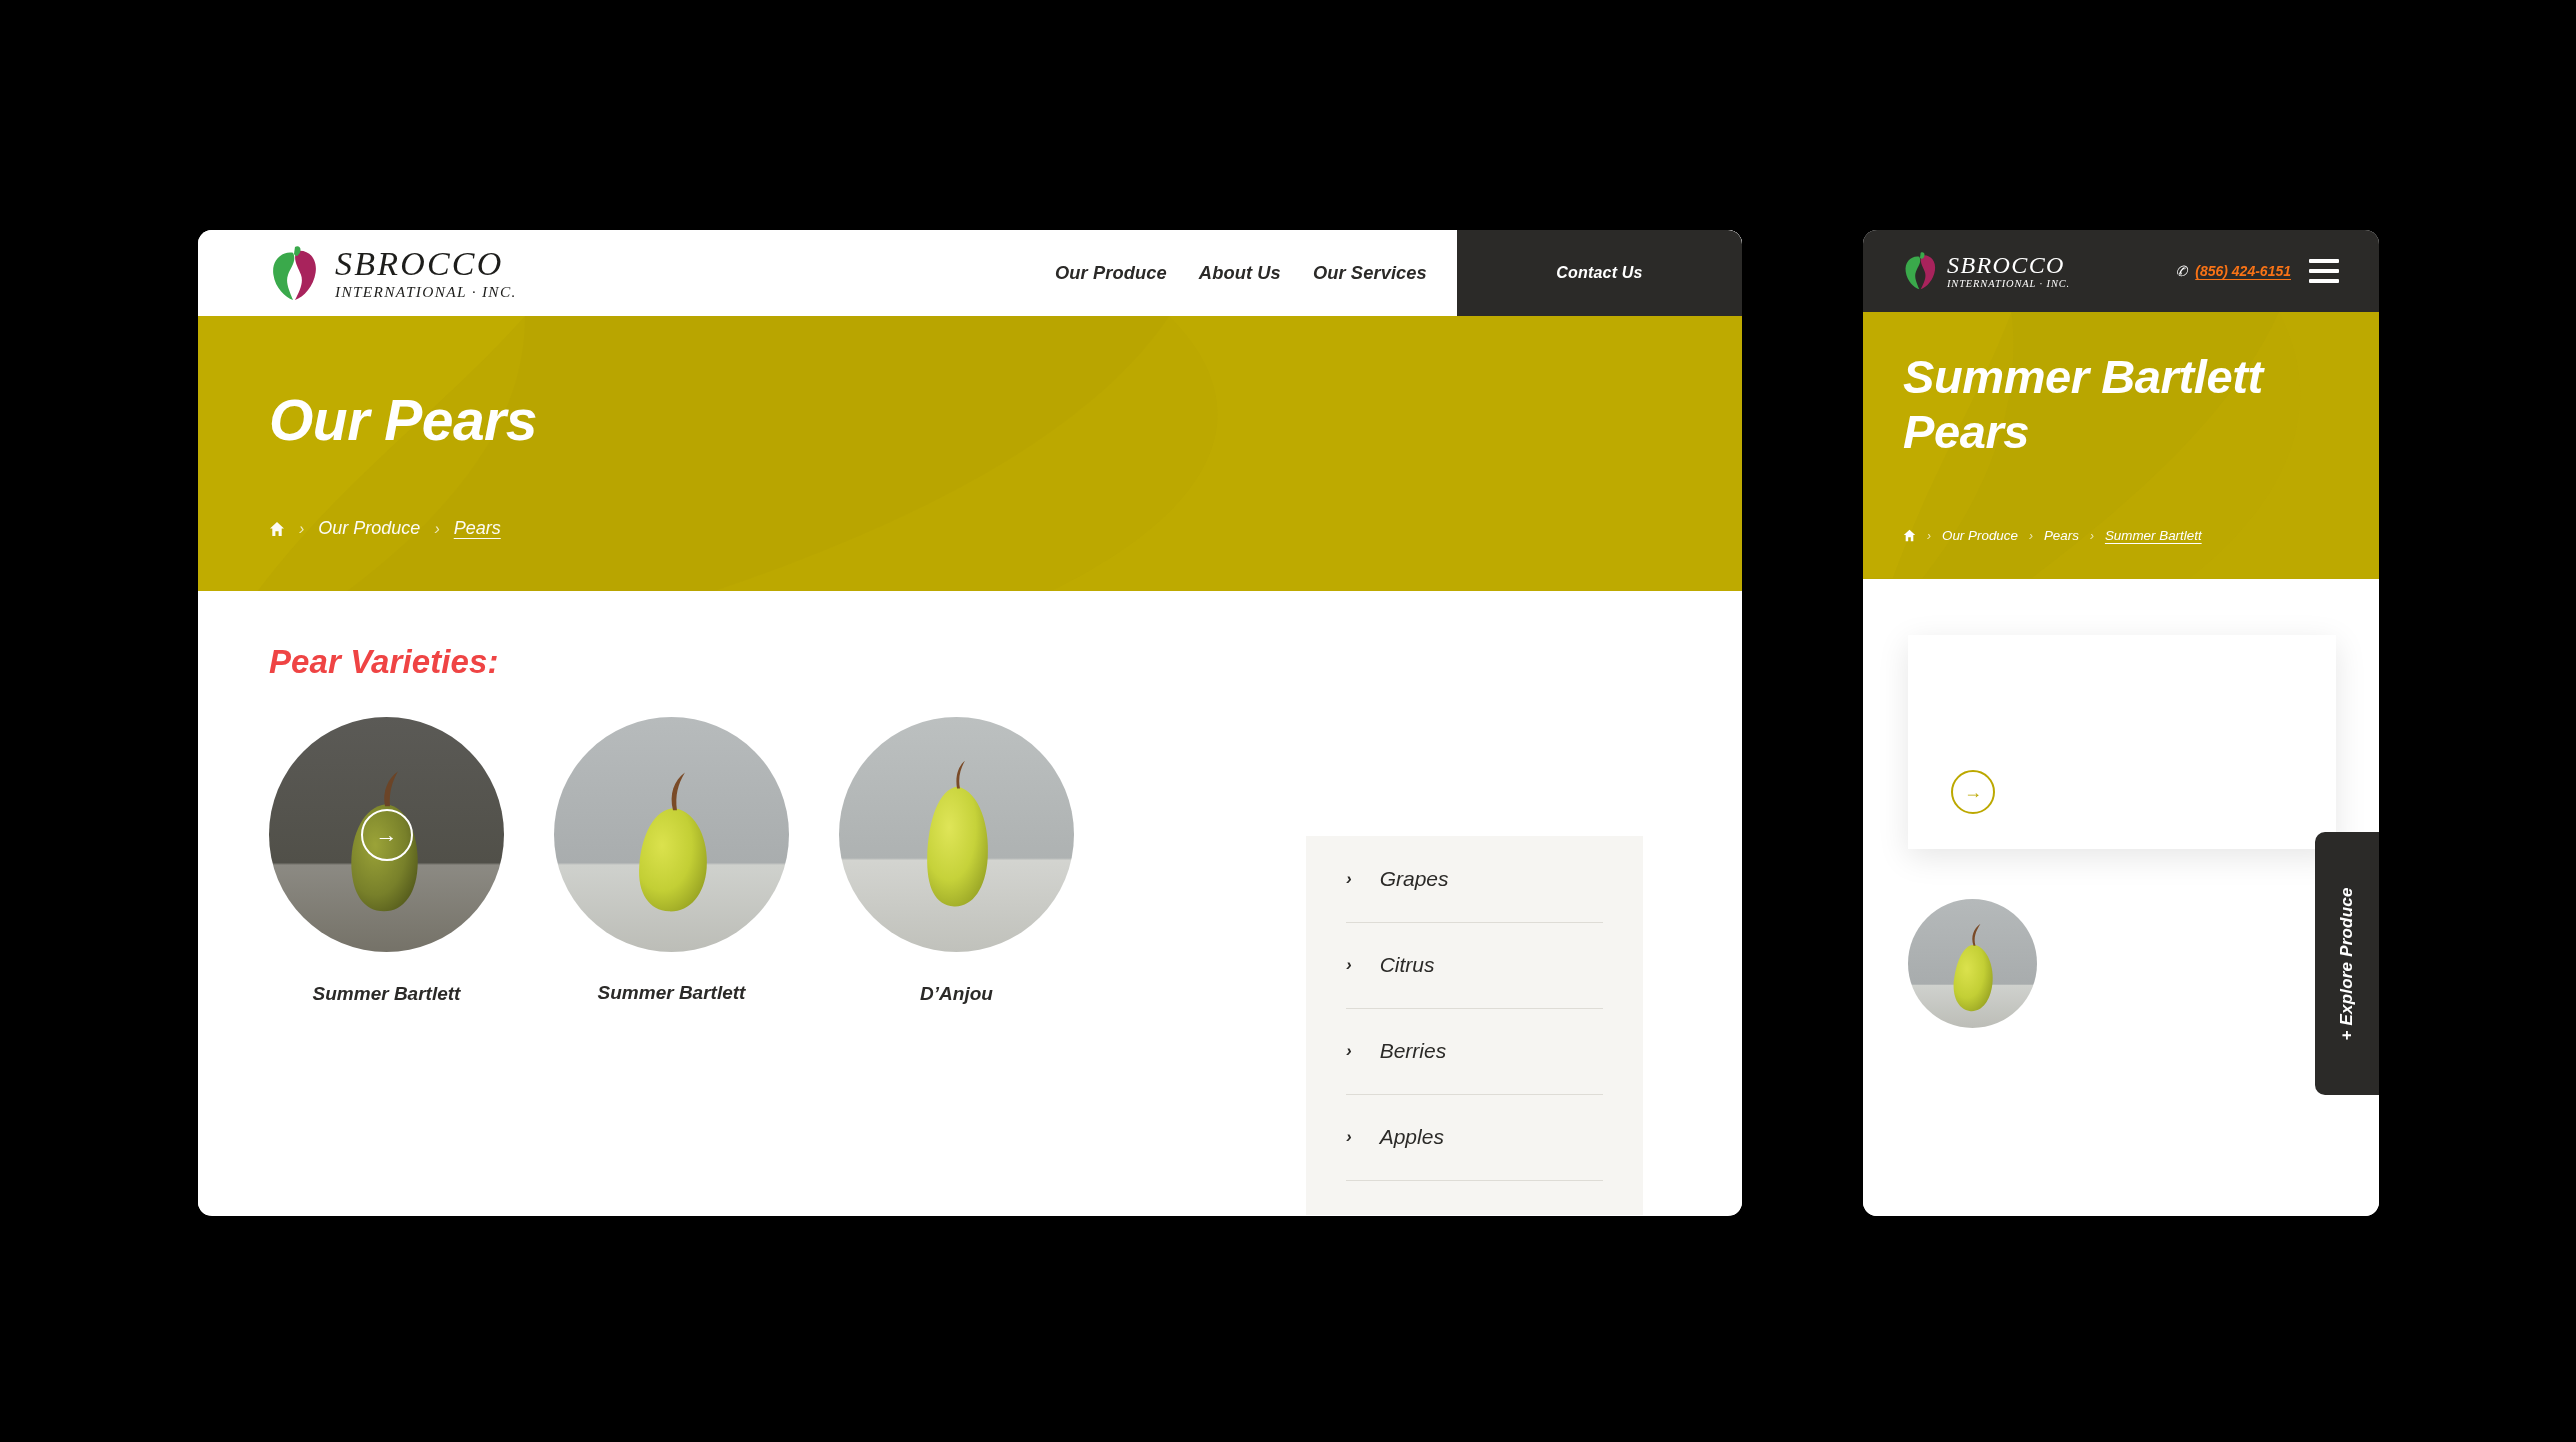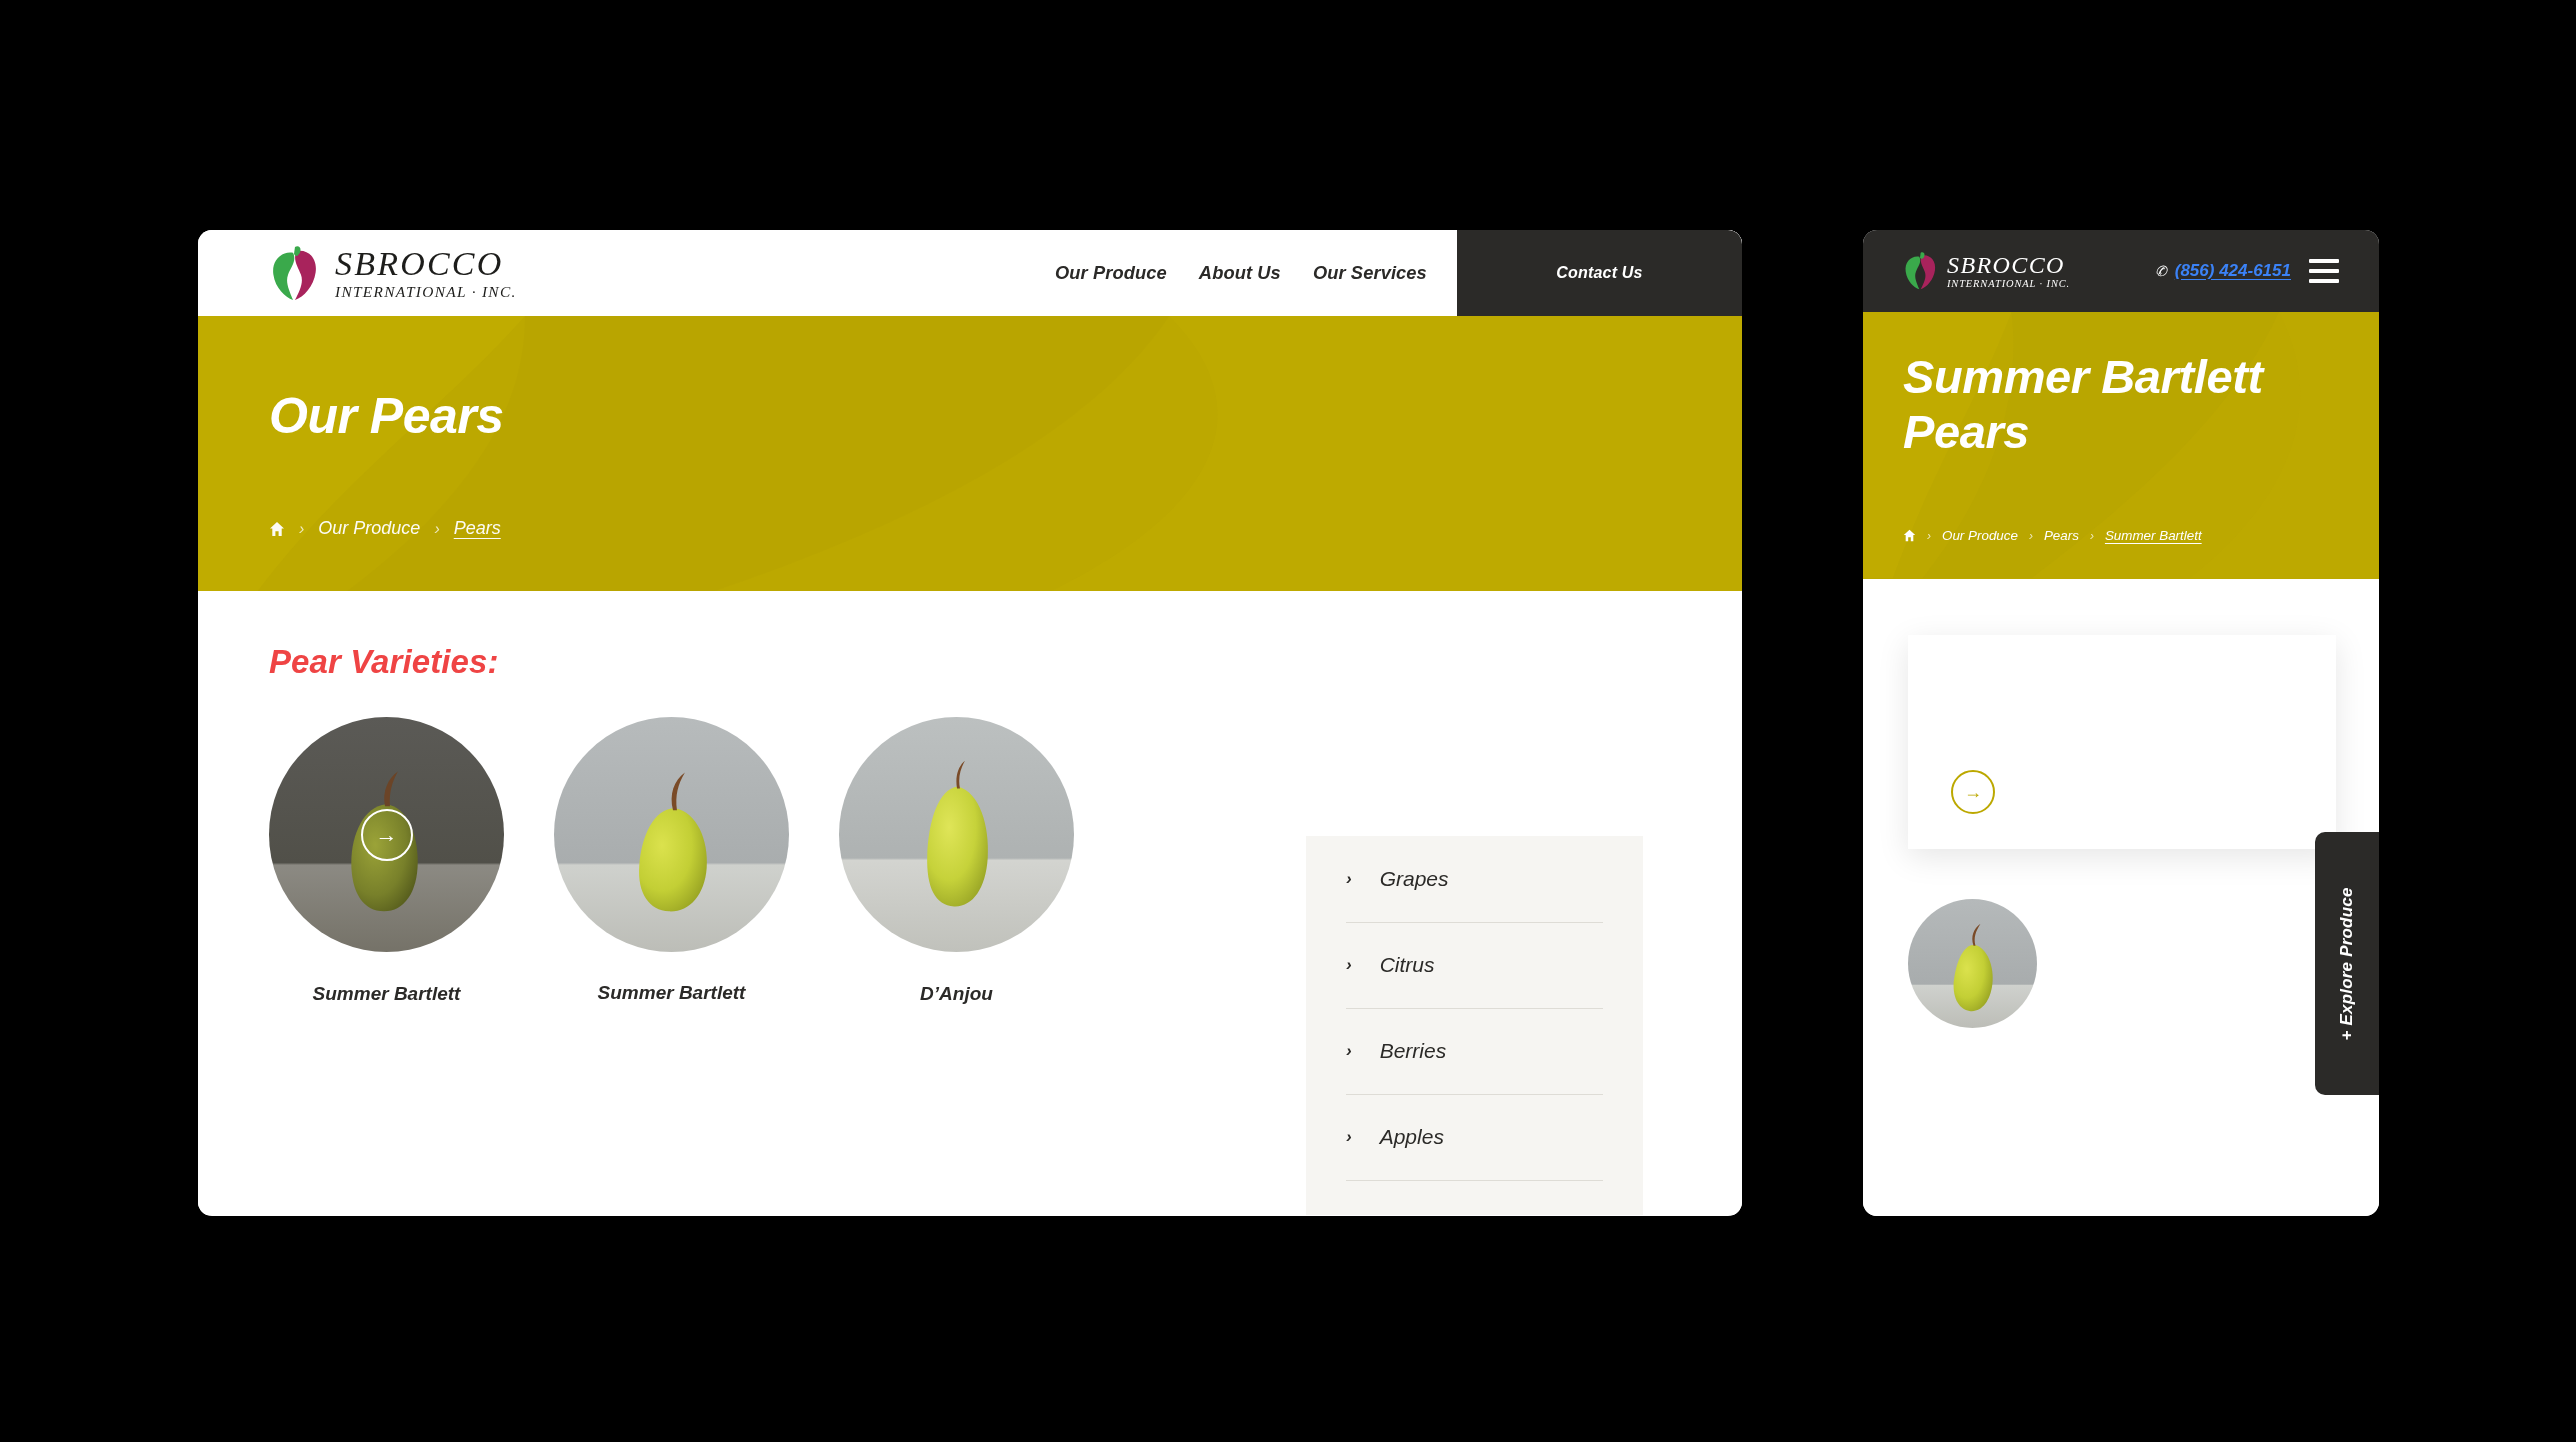--- a/index.html
+++ b/index.html
@@ -44,21 +44,21 @@
   }
   .contact-block span { color:#fff; font-size: 16px; font-weight: 700; letter-spacing:0.2px; }
 
   
   .d-hero {
     position: relative; height: 275px; background:#bca800; overflow:hidden;
   }
   .d-hero .waves { position:absolute; inset:0; }
   .d-hero h1 {
     position:absolute; left: 71px; top: 71px;
-    font-size: 50px; font-weight: 800; color:#fff; letter-spacing:-0.5px;
+    font-size: 57px; font-weight: 800; color:#fff; letter-spacing:-0.5px;
   }
   .crumbs { position:absolute; left: 71px; bottom: 52px; display:flex; align-items:center; gap: 14px; }
   .crumbs a, .crumbs span.sep, .crumbs span.home {
     color:#fff; font-size: 18px; text-decoration:none; opacity:.96;
   }
   .crumbs span.sep { opacity:.75; font-size:16px; }
   .crumbs a.current { text-decoration: underline; text-underline-offset: 4px; }
   .home-ico { width:16px; height:16px; display:block; }
 
   
@@ -117,21 +117,21 @@
   .m-logo-top {
     font-family:"Liberation Serif", serif; font-size: 24px; letter-spacing:1.4px; color:#fff;
   }
   .m-logo-sub {
     font-family:"Liberation Serif", serif; font-size: 10.4px; letter-spacing:0.9px; color:#fff; margin-top:2px;
   }
   .m-right { display:flex; align-items:center; gap: 18px; }
   .m-phone { display:flex; align-items:center; gap: 8px; }
   .m-phone .ph { color:#fff; font-size: 14px; }
   .m-phone a {
-    color:#3b82f6; font-size: 17px; font-weight: 800; text-decoration: underline;
+    color:#f97316; font-size: 14px; font-weight: 800; text-decoration: underline;
     text-underline-offset: 3px; white-space: nowrap;
   }
   .burger { width: 30px; display:flex; flex-direction:column; gap: 6px; }
   .burger i { display:block; height: 4px; background:#fff; border-radius:1px; }
 
   .m-hero { position:relative; height: 267px; background:#bca800; overflow:hidden; }
   .m-hero .waves { position:absolute; inset:0; }
   .m-hero h1 {
     position:absolute; left: 40px; top: 38px; width: 456px;
     font-size: 47px; font-weight: 800; color:#fff; line-height: 1.17; letter-spacing:-0.4px;

